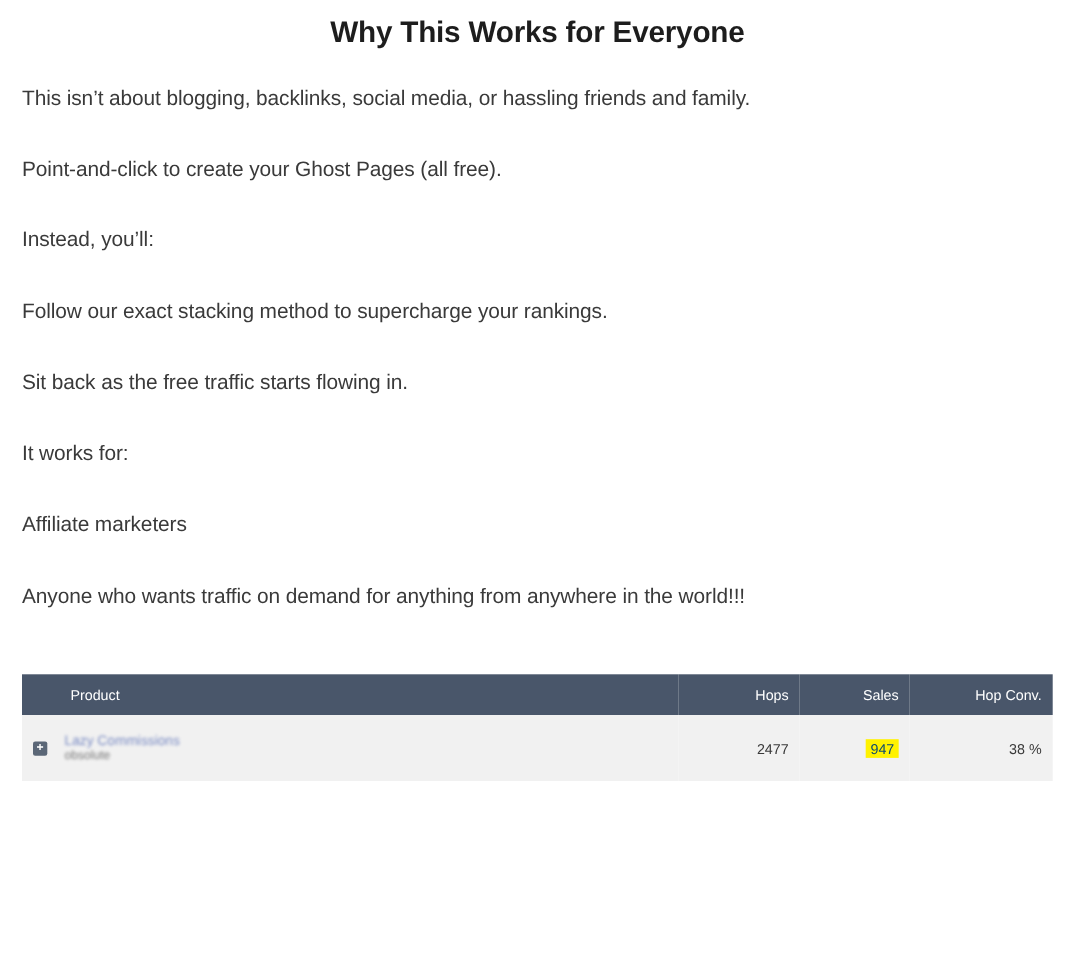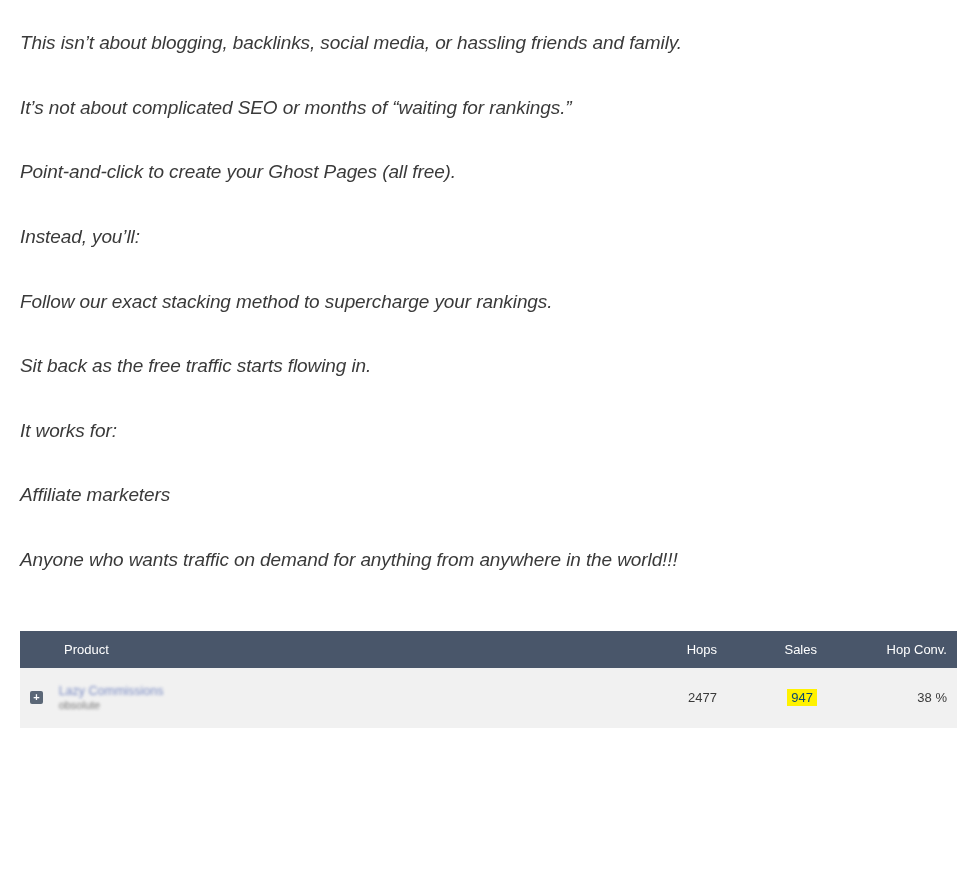--- a/index.html
+++ b/index.html
@@ -25,21 +25,20 @@
     font-weight: bold;
     text-align: center;
     color: #1d1d1d;
     letter-spacing: -0.2px;
     margin: 12px 0 0 0;
     padding: 0;
     line-height: 1.3;
   }
   .body-copy {
     margin-top: 30px;
-    font-style: italic;
   }
   .para {
     font-size: 19px;
     line-height: 1.35;
     color: #3a3a3a;
     margin: 0 0 39px 0;
     letter-spacing: -0.1px;
   }
   .para:last-child {
     margin-bottom: 0;
@@ -127,24 +126,24 @@
   }
   .col-hops { width: 90px; }
   .col-sales { width: 80px; }
   .col-conv { width: 110px; }
 </style>
 </head>
 <body>
 
 <div class="page">
 
+  <h1 class="doc-title">Why This Works for Everyone</h1>
 
   <div class="body-copy">
     <p class="para">This isn’t about blogging, backlinks, social media, or hassling friends and family.</p>
-    <p class="para">It’s not about complicated SEO or months of “waiting for rankings.”</p>
     <p class="para">Point-and-click to create your Ghost Pages (all free).</p>
     <p class="para">Instead, you’ll:</p>
     <p class="para">Follow our exact stacking method to supercharge your rankings.</p>
     <p class="para">Sit back as the free traffic starts flowing in.</p>
     <p class="para">It works for:</p>
     <p class="para">Affiliate marketers</p>
     <p class="para">Anyone who wants traffic on demand for anything from anywhere in the world!!!</p>
   </div>
 </div>
 

